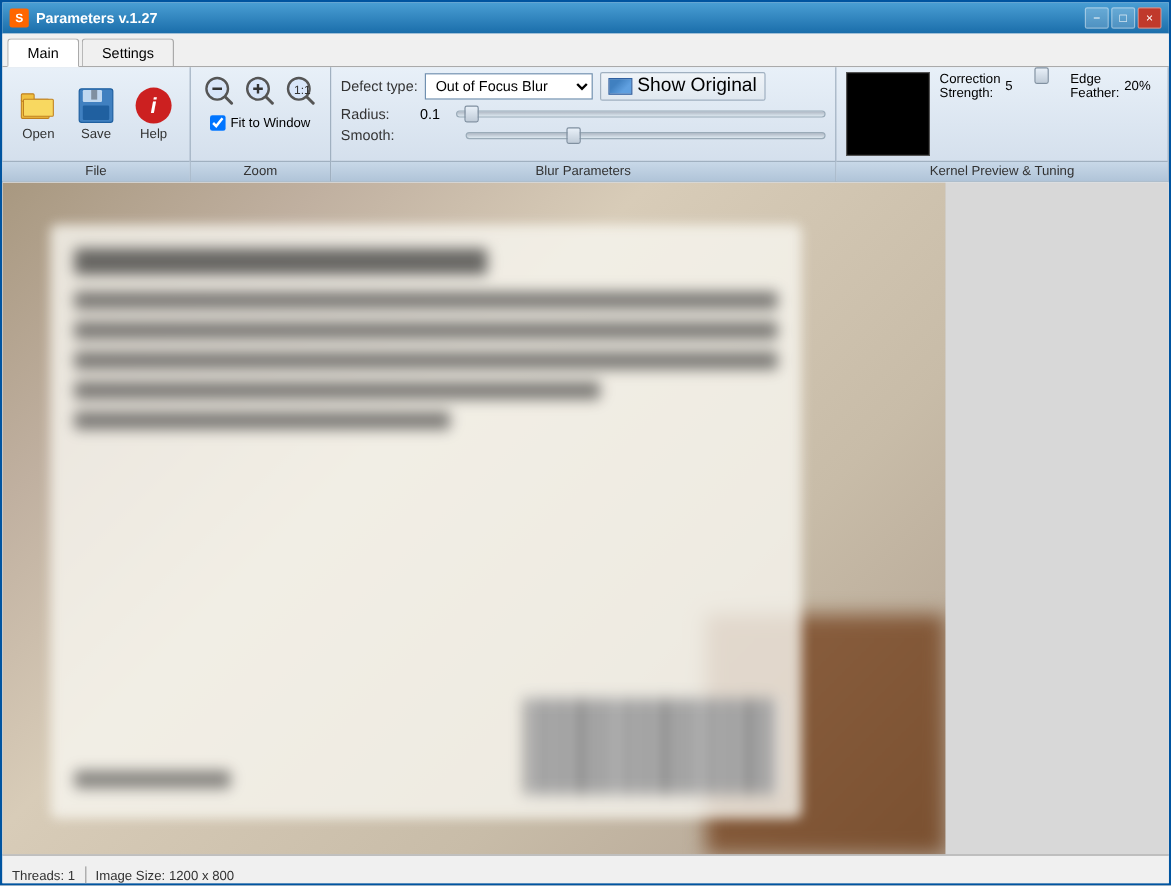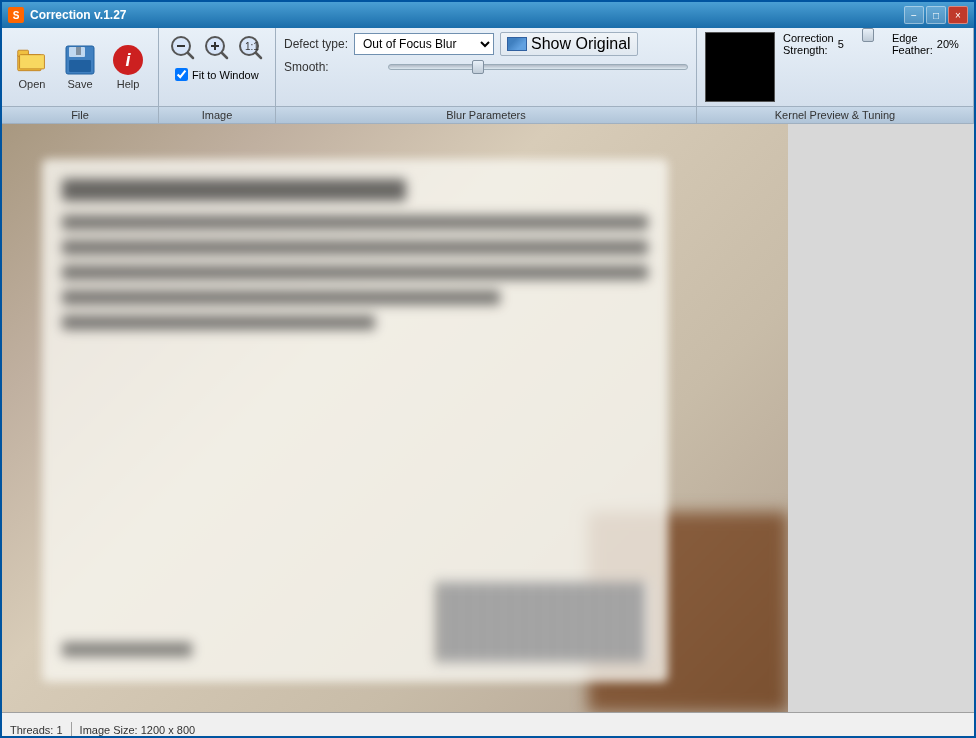--- a/index.html
+++ b/index.html
@@ -333,29 +333,33 @@
     }
   </style>
 </head>
 <body>
 
 <div class="window">
 
   <div class="title-bar">
     <div class="title-bar-left">
       <div class="title-icon">S</div>
-      <span>Correction v.1.27</span>
+      <span>Parameters v.1.27</span>
     </div>
     <div class="title-bar-buttons">
       <div class="title-btn">−</div>
       <div class="title-btn">□</div>
       <div class="title-btn close">×</div>
     </div>
   </div>
 
+  <div class="tab-bar">
+    <div class="tab active">Main</div>
+    <div class="tab">Settings</div>
+  </div>
 
   <div class="toolbar">
 
     <div class="toolbar-wrapper">
       <div class="toolbar-content">
         <div class="tool-btn">
           <div class="icon">
             <svg width="36" height="32" viewBox="0 0 36 32">
               <rect x="2" y="10" width="26" height="18" rx="1" fill="#f0c040" stroke="#c08020" stroke-width="1"></rect>
               <rect x="2" y="5" width="12" height="7" rx="1" fill="#f0c040" stroke="#c08020" stroke-width="1"></rect>
@@ -409,39 +413,44 @@
               <text x="8" y="16" font-size="10" fill="#333">1:1</text>
               <line x1="19" y1="19" x2="24" y2="24" stroke="#555" stroke-width="2.5" stroke-linecap="round"></line>
             </svg>
           </div>
         </div>
         <div class="fit-checkbox">
           <input type="checkbox" checked="" style="">
           <span>Fit to Window</span>
         </div>
       </div>
-      <div class="section-label-bar">Image</div>
+      <div class="section-label-bar">Zoom</div>
     </div>
 
     <div class="toolbar-wrapper" style="flex:1;">
       <div class="params-content">
 
         <div class="param-row">
           <span class="param-label">Defect type:</span>
           <select class="defect-select">
             <option>Out of Focus Blur</option>
             <option>Motion Blur</option>
             <option>Gaussian Blur</option>
           </select>
           <div class="show-original-btn">
             <div class="show-original-icon"></div>
             <span>Show Original</span>
           </div>
         </div>
 
+        <div class="param-row">
+          <span class="param-label">Radius:</span>
+          <span style="font-size:12px;min-width:24px;">0.1</span>
+          <input type="range" min="0" max="100" value="2" style="flex: 1 1 0%; min-width: 300px;">
+        </div>
 
         <div class="param-row">
           <span class="param-label">Smooth:</span>
           <span style="font-size:12px;min-width:4px;"></span>
           <input type="range" min="0" max="100" value="29" style="flex: 1 1 0%; min-width: 300px; margin-left: 28px;">
         </div>
       </div>
       <div class="section-label-bar">Blur Parameters</div>
     </div>
 

